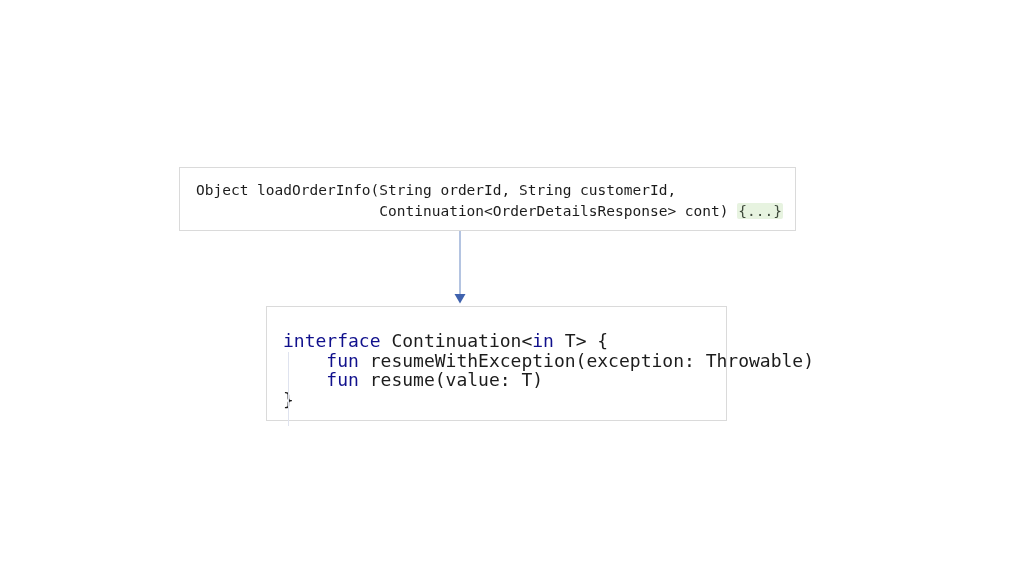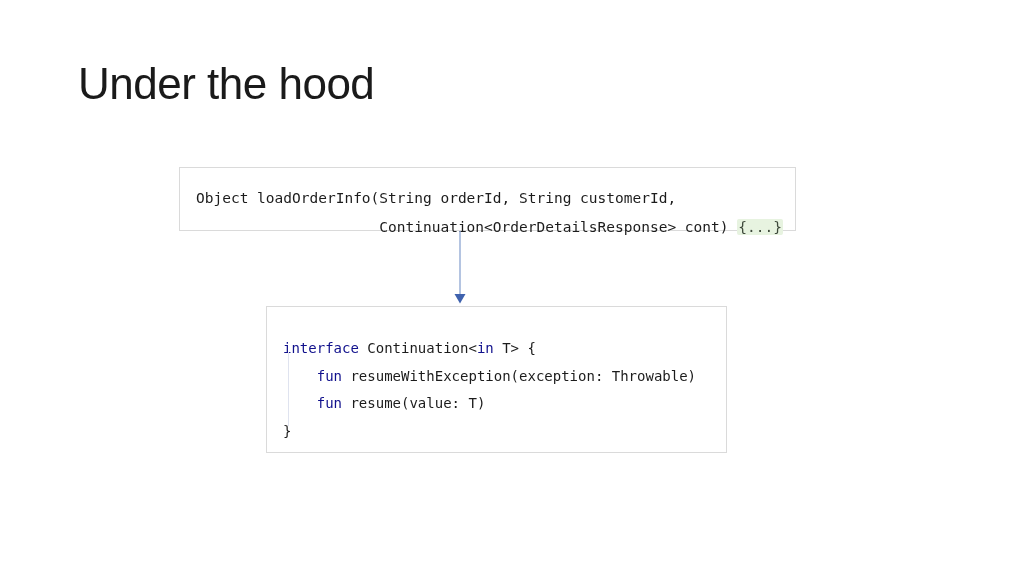--- a/index.html
+++ b/index.html
@@ -31,30 +31,30 @@
     color:var(--title);
     letter-spacing:-0.5px;
   }
   .code-box{
     position:absolute;
     background:#ffffff;
     border:1px solid var(--box-border);
     color:var(--code-text);
     font-family:"DejaVu Sans Mono","Liberation Mono",monospace;
   }
-  .code-line{white-space:pre;margin-top:8px;}
+  .code-line{white-space:pre;}
   .box1{
     left:179px;top:167px;width:617px;height:64px;
     padding:12px 0 0 16px;
     font-size:14.5px;line-height:21px;
   }
   .box2{
-    left:266px;top:306px;width:461px;height:147px;
+    left:266px;top:306px;width:461px;height:115px;
     padding:24px 0 0 16px;
-    font-size:14px;line-height:19.5px;
+    font-size:18px;line-height:19.5px;
   }
   .kw{color:var(--keyword);}
   .folded{
     background:var(--folded-bg);
     color:var(--folded-text);
     border-radius:2px;
     padding:0 1px;
   }
   .arrow{
     position:absolute;
@@ -68,21 +68,20 @@
     left:21px;top:45px;
     width:1px;height:74px;
     background:var(--indent-guide);
   }
 </style>
 </head>
 <body>
 
 <div class="slide">
 
-  <h1 class="slide-title">Under the hood</h1>
 
   <div class="code-box box1">
     <div class="code-line"><span>Object loadOrderInfo(String orderId, String customerId,</span></div>
     <div class="code-line"><span>                     Continuation&lt;OrderDetailsResponse&gt; cont) </span><span class="folded">{...}</span></div>
   </div>
 
   <svg class="arrow" viewBox="0 0 16 73" xmlns="http://www.w3.org/2000/svg">
     <line class="arrow-line" x1="8" y1="0" x2="8" y2="64"></line>
     <polygon class="arrow-head" points="2.5,63 13.5,63 8,72.5"></polygon>
   </svg>

